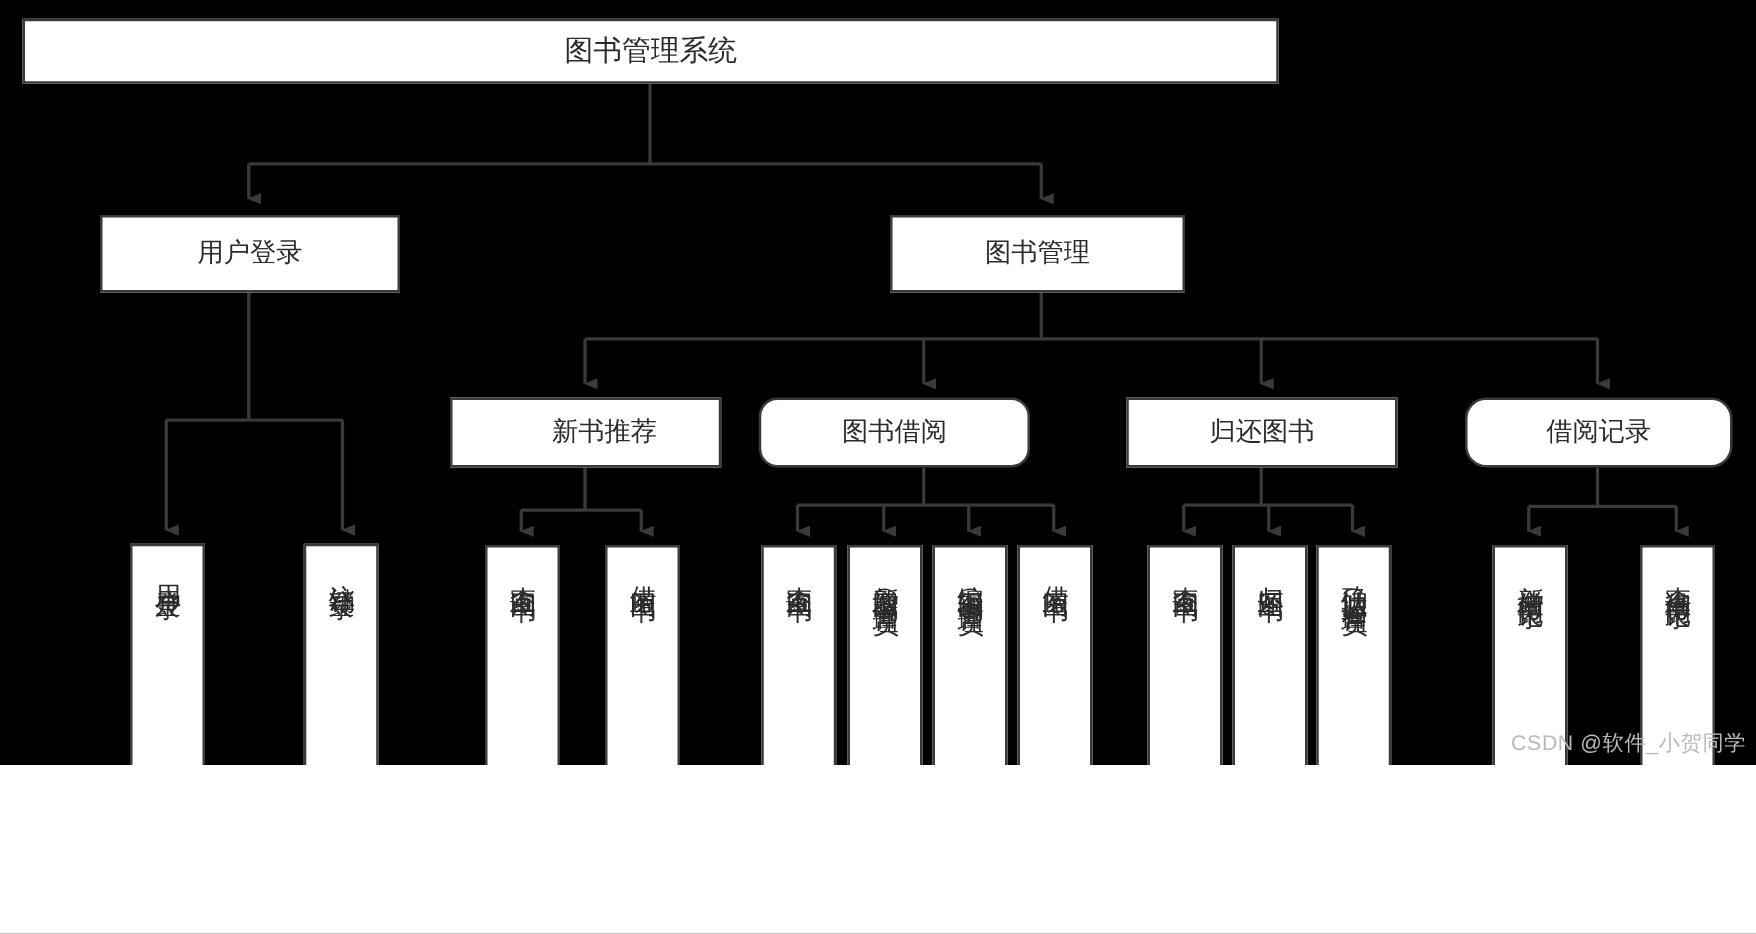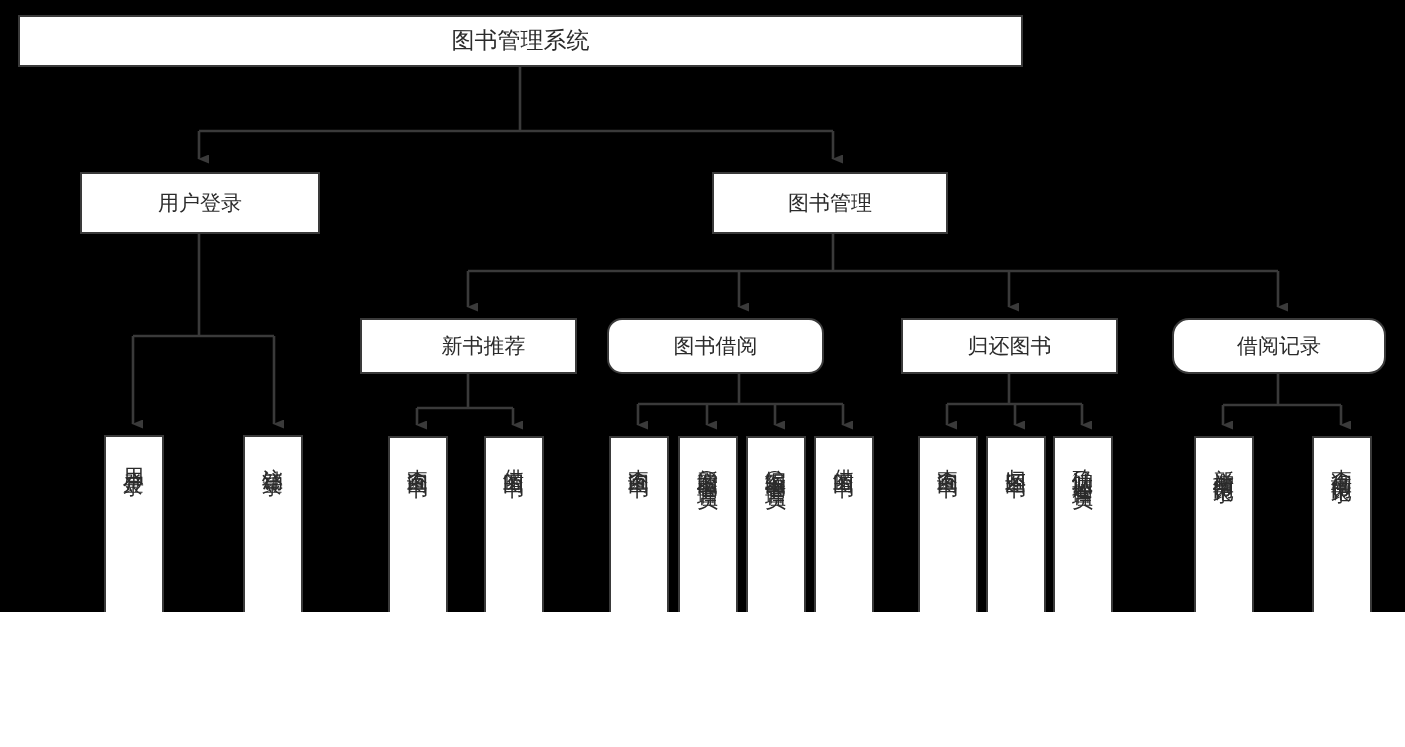--- a/index.html
+++ b/index.html
@@ -209,14 +209,15 @@
   </div>
 
   <div class="node leaf" style="left:1194px; top:436px; width:60px; height:298px;">
     <span class="node-label">新增借阅记录</span>
   </div>
 
   <div class="node leaf" style="left:1312px; top:436px; width:60px; height:298px;">
     <span class="node-label">查询借阅记录</span>
   </div>
 
+  <div id="watermark">CSDN @软件_小贺同学</div>
 
 </div>
 
 </body></html>

